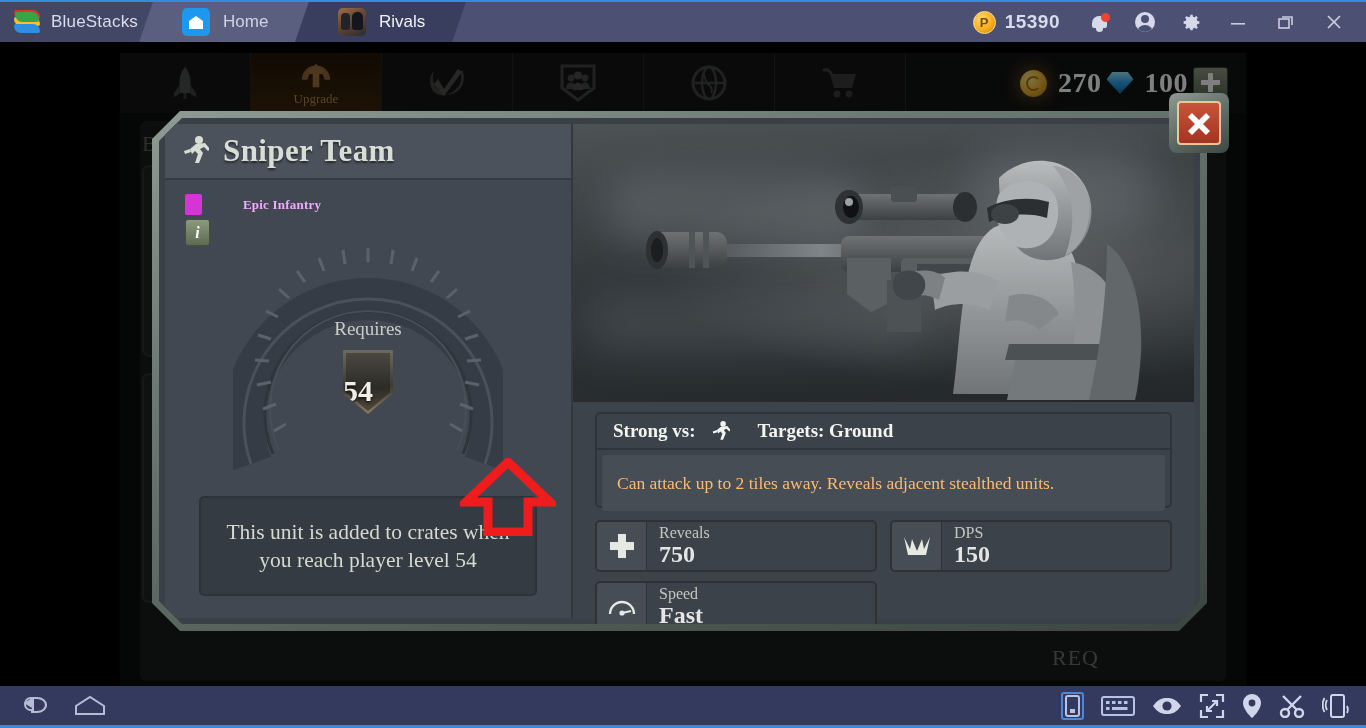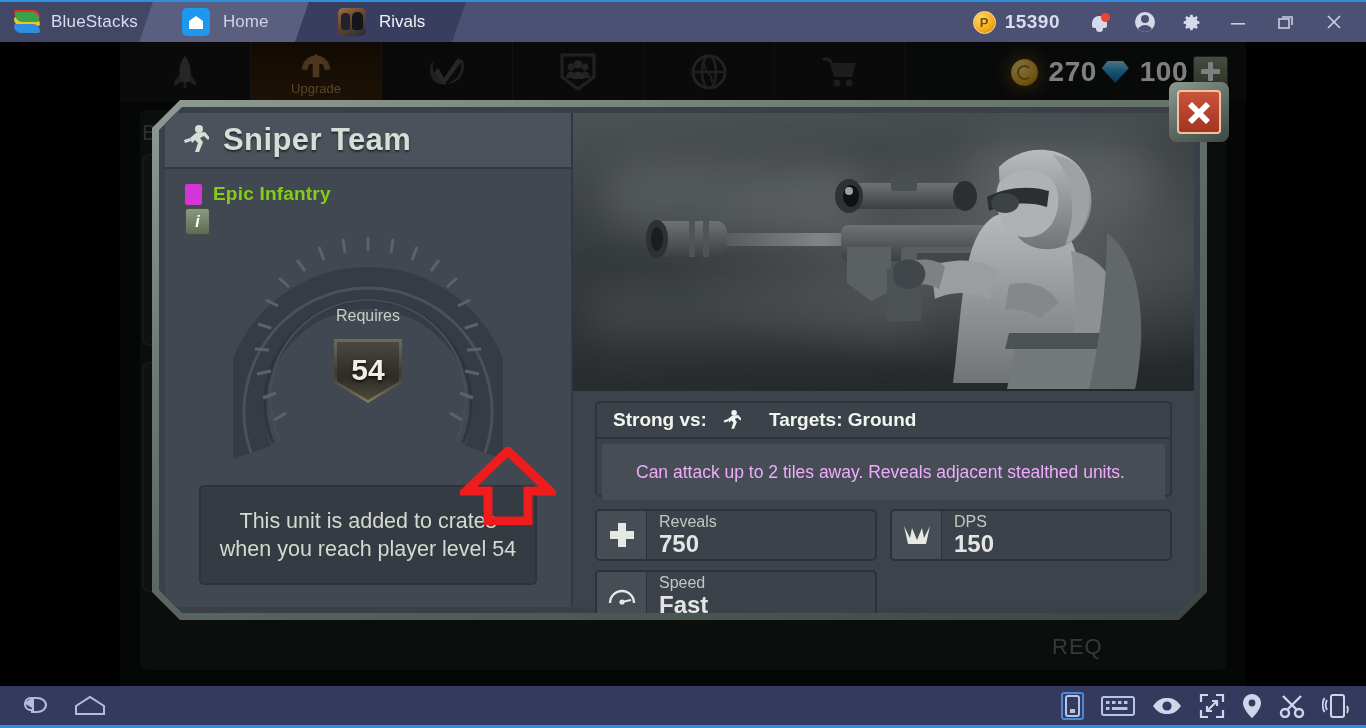--- a/index.html
+++ b/index.html
@@ -110,23 +110,24 @@
   .gear-svg { display: block; }
   .winbtn { width: 44px; height: 42px; display: flex; align-items: center; justify-content: center; cursor: pointer; }
   .winbtn svg { display: block; }
 
   
   .viewport {
     position: absolute; left: 0; top: 42px; width: 1366px; height: 644px;
     background: #000; overflow: hidden;
   }
   .game-area {
-    position: absolute; left: 120px; top: 0; width: 1126px; height: 644px;
+    position: absolute; left: 120px; top: 11px; width: 1126px; height: 644px;
     background: #0b0c0c;
     overflow: hidden;
+    font-family: Liberation Serif, serif;
   }
 
   
   .gamenav {
     position: absolute; left: 0; top: 0; width: 1126px; height: 60px;
     background: #111213;
     display: flex;
   }
   .gn-item {
     width: 131px; height: 60px; position: relative;
@@ -247,43 +248,43 @@
   }
   .rarity-row { display: flex; align-items: center; gap: 11px; padding: 14px 0 0 20px; }
   .rarity-badge {
     width: 17px; height: 21px; background: #d635d6; border-radius: 2px;
     position: relative;
   }
   .rarity-badge:after {
     content: ""; position: absolute; left: 4px; top: 3px; width: 15px; height: 20px;
     background: #c82fc8; border-radius: 2px; z-index: -1;
   }
-  .rarity-text { color: #84cc16; font-size: 19px; font-weight: bold; letter-spacing: .2px; }
+  .rarity-text { color: #f0abfc; font-size: 13px; font-weight: bold; letter-spacing: .2px; margin-left: 30px; }
   .info-btn {
     position: absolute; left: 20px; top: 95px;
     width: 25px; height: 27px; border-radius: 3px;
     background: linear-gradient(180deg,#8a9a7e 0%,#5d6b52 100%);
     border: 1px solid #44503c;
     display: flex; align-items: center; justify-content: center;
     color: #fff; font-size: 16px; font-weight: bold; font-style: italic;
     cursor: pointer;
   }
 
   .gauge-wrap { position: absolute; left: 50%; top: 108px; transform: translateX(-50%); width: 270px; height: 250px; }
   .gauge-label {
     position: absolute; left: 0; right: 0; top: 86px; text-align: center;
-    color: #c9cdc8; font-size: 16px;
+    color: #c9cdc8; font-size: 19px;
   }
   .lvl-shield {
     position: absolute; left: 50%; top: 118px; transform: translateX(-50%);
-    width: 68px; height: 64px;
+    width: 50px; height: 64px;
     background: linear-gradient(180deg,#6e6a5c 0%,#3d3b34 55%,#8a7a5c 100%);
     clip-path: polygon(0 0,100% 0,100% 68%,50% 100%,0 68%);
-    display: flex; align-items: flex-start; justify-content: center;
-    padding-top: 14px;
+    display: flex; align-items: flex-start; 
+    padding-top: 24px;
   }
   .lvl-shield-in {
     position: absolute; inset: 3px;
     background: linear-gradient(180deg,#4a4840 0%,#2c2b26 60%,#4f4a3c 100%);
     clip-path: polygon(0 0,100% 0,100% 68%,50% 100%,0 68%);
   }
   .lvl-num {
     position: relative; z-index: 2;
     color: #f0eee6; font-size: 30px; font-weight: bold;
     text-shadow: 0 2px 3px rgba(0,0,0,.65);
@@ -320,21 +321,21 @@
   .strong-head {
     height: 36px; display: flex; align-items: center; gap: 16px;
     padding: 12px 16px; border-bottom: 2px solid #2e343b;
   }
   .strong-lbl { color: #f2f4ef; font-size: 19px; font-weight: bold; }
   .targets-lbl { color: #f2f4ef; font-size: 19px; font-weight: bold; margin-left: 12px; }
   .ability-area {
     height: 56px; background: #464d55; margin: 5px;
     border-radius: 3px; display: flex; align-items: center; padding: 0 15px;
   }
-  .ability-text { color: #f0abfc; font-size: 17.5px; margin-left: 19px; }
+  .ability-text { color: #fdba74; font-size: 17.5px; }
 
   .stats-grid {
     position: absolute; left: 22px; right: 22px; top: 396px;
     display: grid; grid-template-columns: 1fr 1fr; gap: 9px 13px;
   }
   .stat {
     height: 52px; background: #3c424a; border: 2px solid #2c3238; border-radius: 5px;
     display: flex; align-items: center; overflow: hidden;
   }
   .stat-ic {

